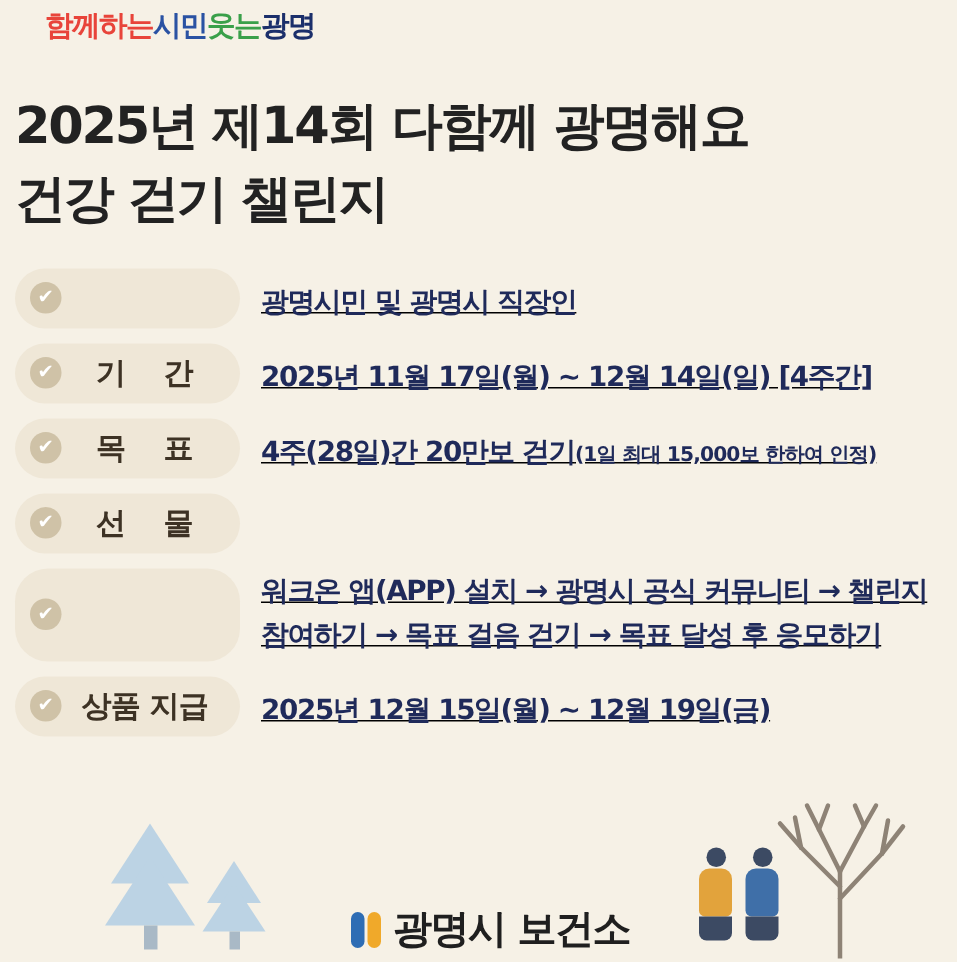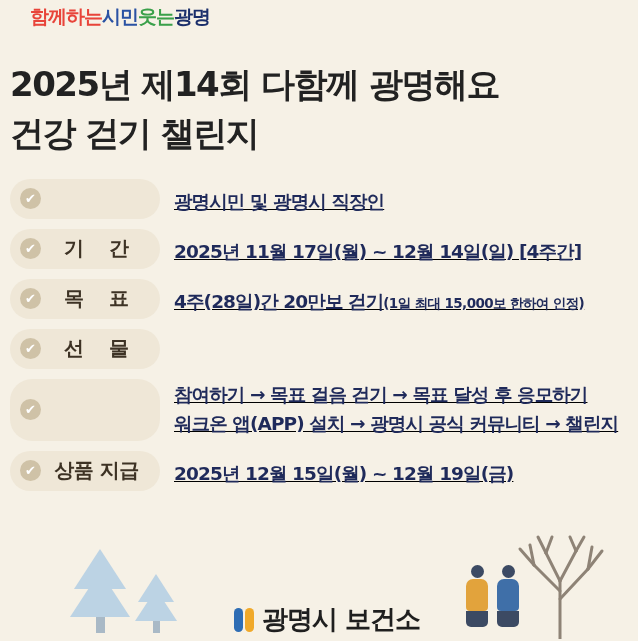--- a/index.html
+++ b/index.html
@@ -276,22 +276,22 @@
       <span class="check">✔</span>
       <span class="label-text sp">선      물</span>
     </div>
   </div>
 
   <div class="row two">
     <div class="label">
       <span class="check">✔</span>
     </div>
     <div class="value">
+      <div class="value-line">워크온 앱(APP) 설치 → 광명시 공식 커뮤니티 → 챌린지</div>
       <div class="value-line">참여하기 → 목표 걸음 걷기 → 목표 달성 후 응모하기</div>
-      <div class="value-line">워크온 앱(APP) 설치 → 광명시 공식 커뮤니티 → 챌린지</div>
     </div>
   </div>
 
   <div class="row">
     <div class="label">
       <span class="check">✔</span>
       <span class="label-text">상품 지급</span>
     </div>
     <div class="value">
       <div class="value-line">2025년 12월 15일(월) ~ 12월 19일(금)</div>

